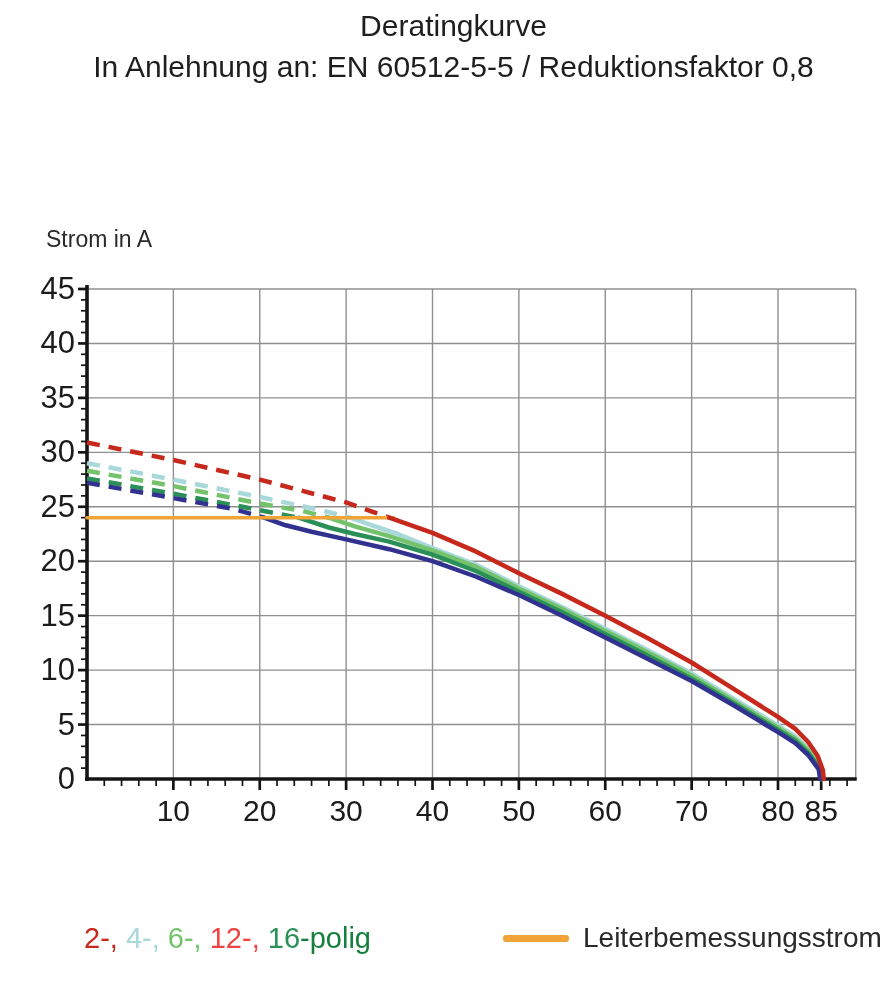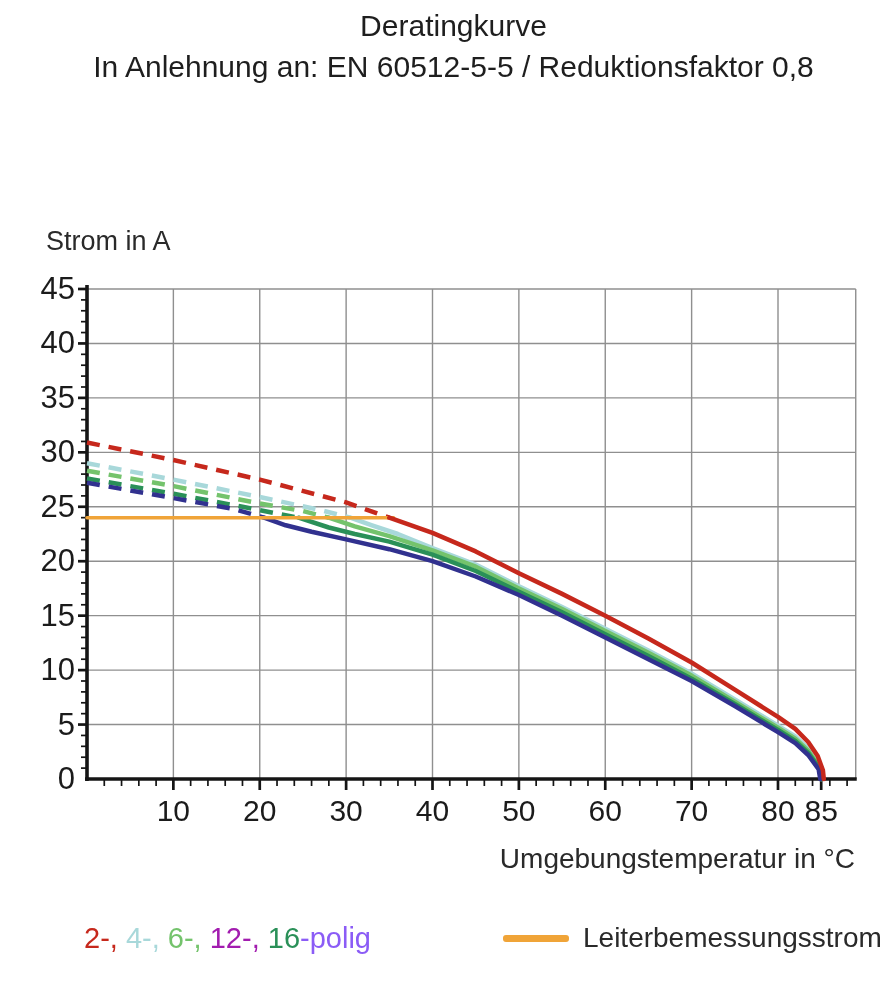--- a/index.html
+++ b/index.html
@@ -1,20 +1,20 @@
 <!DOCTYPE html>
 <html><head>
 <meta charset="utf-8">
 <style>
   html,body{margin:0;padding:0;background:#fff;}
   .page{position:relative;width:891px;height:1000px;background:#ffffff;overflow:hidden;
         font-family:"Liberation Sans",sans-serif;color:#222;}
   .titles{position:absolute;top:5px;left:8px;width:891px;text-align:center;
           font-size:30px;line-height:41px;color:#1e1e1e;letter-spacing:0px;}
-  .ylabel{position:absolute;left:46px;top:226px;font-size:27px;color:#2a2a2a;}
+  .ylabel{position:absolute;left:46px;top:226px;font-size:23px;color:#2a2a2a;}
   #chart{position:absolute;left:0;top:230px;width:891px;height:610px;}
   .xlabel{position:absolute;left:475px;top:843px;width:380px;text-align:right;
           font-size:28px;color:#2a2a2a;}
   .legend-poles{position:absolute;left:84px;top:922px;font-size:29px;white-space:nowrap;}
   .legend-rated{position:absolute;left:503px;top:922px;font-size:28px;
                 display:flex;align-items:center;gap:14px;color:#2a2a2a;white-space:nowrap;text-align:right;}
   .swatch{width:66px;height:7px;border-radius:3px;display:inline-block;}
 </style>
 </head>
 <body>
@@ -164,22 +164,21 @@
       <polyline points="87.0,478.5 173.4,493.7 242.5,506.8 298.6,517.7" fill="none" stroke="#2a9058" stroke-width="4.5" stroke-dasharray="13 9" stroke-linejoin="round"></polyline>
       <polyline points="87.0,482.8 173.4,498.1 233.8,509.0 264.1,517.7" fill="none" stroke="#31318f" stroke-width="4.5" stroke-dasharray="13 9" stroke-linejoin="round"></polyline>
       <polyline points="350.4,517.7 372.0,525.3 397.9,534.0 432.5,548.2 475.7,564.5 518.9,586.3 562.1,607.0 605.3,628.7 648.4,650.5 691.6,673.4 734.8,699.5 778.0,725.6 795.3,736.5 808.2,748.5 818.6,763.8 821.2,779.0" fill="none" stroke="#a8d8da" stroke-width="4.5" stroke-linejoin="round" stroke-linecap="round"></polyline>
       <polyline points="328.8,517.7 354.8,526.4 389.3,536.2 432.5,550.3 475.7,566.7 518.9,588.4 562.1,609.1 605.3,630.9 648.4,652.7 691.6,675.6 734.8,701.7 778.0,727.8 795.3,738.7 808.2,750.7 818.6,765.9 821.2,779.0" fill="none" stroke="#74c36c" stroke-width="4.5" stroke-linejoin="round" stroke-linecap="round"></polyline>
       <polyline points="298.6,517.7 328.8,527.5 354.8,534.0 389.3,541.6 432.5,554.7 475.7,571.0 518.9,591.7 562.1,612.4 605.3,634.2 648.4,656.0 691.6,678.8 734.8,703.9 778.0,730.0 795.3,740.9 808.2,752.9 818.6,767.0 821.2,779.0" fill="none" stroke="#2a9058" stroke-width="4.5" stroke-linejoin="round" stroke-linecap="round"></polyline>
       <polyline points="264.1,517.7 285.7,525.3 311.6,531.8 346.1,539.4 389.3,549.2 432.5,561.2 475.7,576.5 518.9,595.0 562.1,615.7 605.3,637.4 648.4,659.2 691.6,681.0 734.8,706.0 778.0,732.2 795.3,743.1 808.2,755.0 818.6,769.2 820.3,779.0" fill="none" stroke="#31318f" stroke-width="4.5" stroke-linejoin="round" stroke-linecap="round"></polyline>
       <polyline points="87.0,517.7 393.6,517.7" fill="none" stroke="#f0a438" stroke-width="3.6" stroke-linejoin="round" stroke-linecap="round"></polyline>
       <polyline points="389.3,517.7 432.5,532.9 475.7,551.4 518.9,573.2 562.1,593.9 605.3,615.7 648.4,638.5 691.6,662.5 734.8,689.7 760.7,706.0 778.0,716.9 795.3,728.9 808.2,742.0 817.7,756.1 822.9,770.3 823.8,779.0" fill="none" stroke="#c6281c" stroke-width="4.5" stroke-linejoin="round" stroke-linecap="round"></polyline>
     </svg>
 
-  <div class="xlabel">Umgebungstemperatur in °C</div>
 
-  <div class="legend-poles" id="legend-poles"><span style="color: rgb(198, 40, 28);">2-,</span> <span style="color: rgb(168, 216, 218);">4-,</span> <span style="color: rgb(116, 195, 108);">6-,</span> <span style="color: #a21caf;">12-,</span> <span style="color: rgb(42, 144, 88);">16</span><span style="color: #8b5cf6;">-polig</span></div>
+  <div class="legend-poles" id="legend-poles"><span style="color: rgb(198, 40, 28);">2-,</span> <span style="color: rgb(168, 216, 218);">4-,</span> <span style="color: rgb(116, 195, 108);">6-,</span> <span style="color: #ef4444;">12-,</span> <span style="color: rgb(42, 144, 88);">16</span><span style="color: #15803d;">-polig</span></div>
 
   <div class="legend-rated">
     <span class="swatch" id="rated-swatch" style="background: rgb(240, 164, 56);"></span>
     <span>Leiterbemessungsstrom</span>
   </div>
 
 </div>
 
 </body></html>

